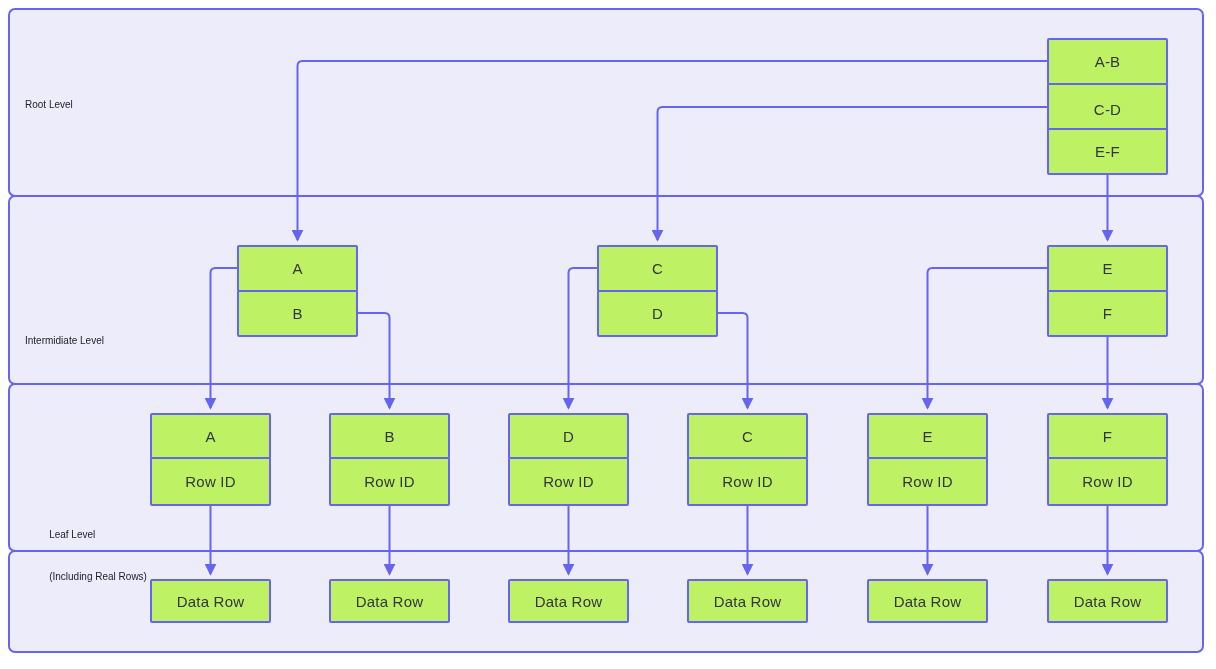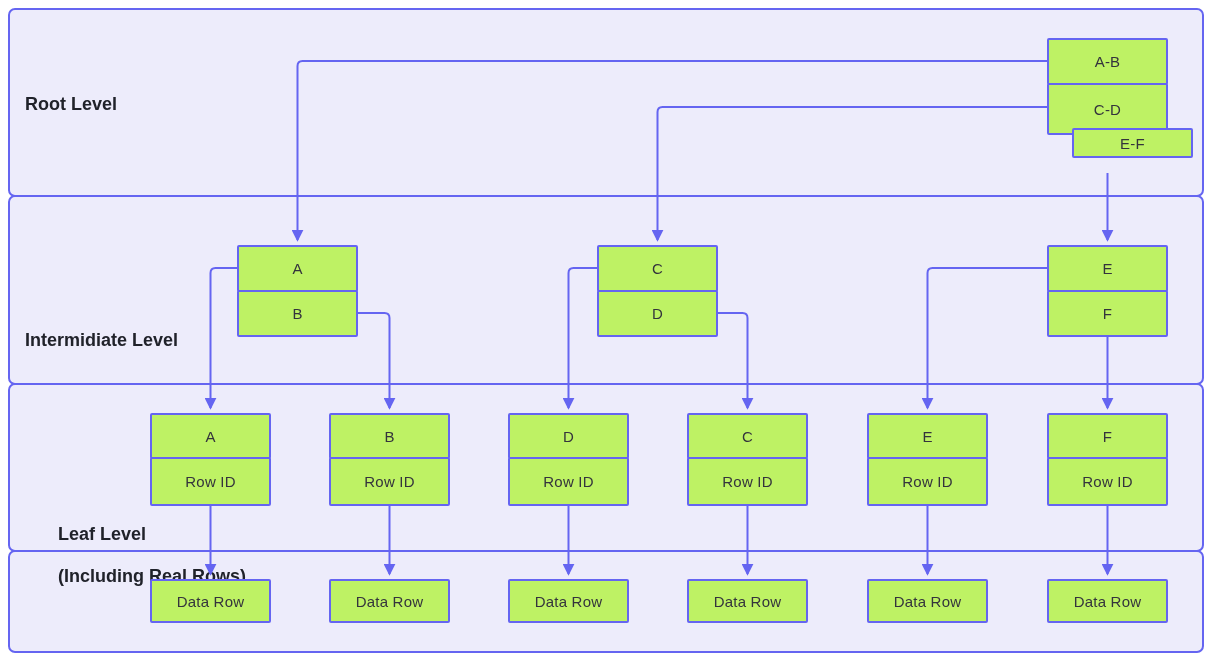--- a/index.html
+++ b/index.html
@@ -1,20 +1,20 @@
 <!DOCTYPE html>
 <html><head>
 <meta charset="utf-8">
 <style>
   html,body{margin:0;padding:0;background:#ffffff;}
   .canvas{position:relative;width:1216px;height:669px;background:#ffffff;
           font-family:"Liberation Sans",sans-serif;overflow:hidden;}
   .band{position:absolute;left:8px;width:1196px;background:#edecfb;
         border:2px solid #6565f1;border-radius:7px;box-sizing:border-box;}
-  .band-label{position:absolute;font-size:18px;font-weight:700;color:#20222a;
+  .band-label{position:absolute;font-size:10px;font-weight:400;color:#20222a;
               line-height:21px;white-space:pre;}
   .node{position:absolute;width:121px;background:#bef264;border:2px solid #6565f1;
         border-radius:2px;box-sizing:border-box;display:flex;align-items:center;
         justify-content:center;font-size:15px;color:#34343c;letter-spacing:.2px;}
   .conn-layer{position:absolute;left:0;top:0;pointer-events:none;}
   .conn{stroke:#6565f1;stroke-width:2;fill:none;marker-end:url(#arw);}
 </style>
 </head>
 <body>
 
@@ -27,21 +27,21 @@
 
   <div class="band-label" style="left:25px;top:94px;">Root Level</div>
   <div class="band-label" style="left:25px;top:282px;margin-top:48px;">Intermidiate Level</div>
   <div class="band-label" style="left:38px;top:503px;">
     <span>Leaf Level</span><br>
     <span>(Including Real Rows)</span>
   </div>
 
   <div class="node" style="left:1047px;top:38px;height:47px;">A-B</div>
   <div class="node" style="left:1047px;top:83px;height:52px;">C-D</div>
-  <div class="node" style="left:1047px;top:128px;height:30px;margin-left:25px;">E-F</div>
+  <div class="node" style="left:1047px;top:128px;height:47px;">E-F</div>
 
   <div class="node" style="left:237px;top:245px;height:47px;">A</div>
   <div class="node" style="left:237px;top:290px;height:47px;">B</div>
   <div class="node" style="left:597px;top:245px;height:47px;">C</div>
   <div class="node" style="left:597px;top:290px;height:47px;">D</div>
   <div class="node" style="left:1047px;top:245px;height:47px;">E</div>
   <div class="node" style="left:1047px;top:290px;height:47px;">F</div>
 
   <div class="node" style="left:150px;top:413px;height:46px;">A</div>
   <div class="node" style="left:150px;top:457px;height:49px;">Row ID</div>

